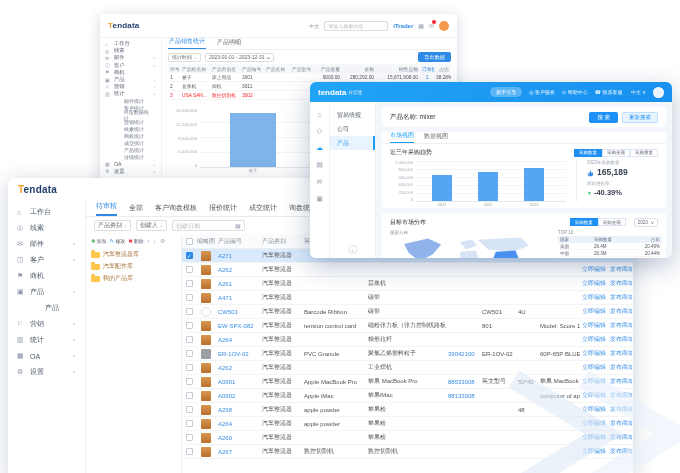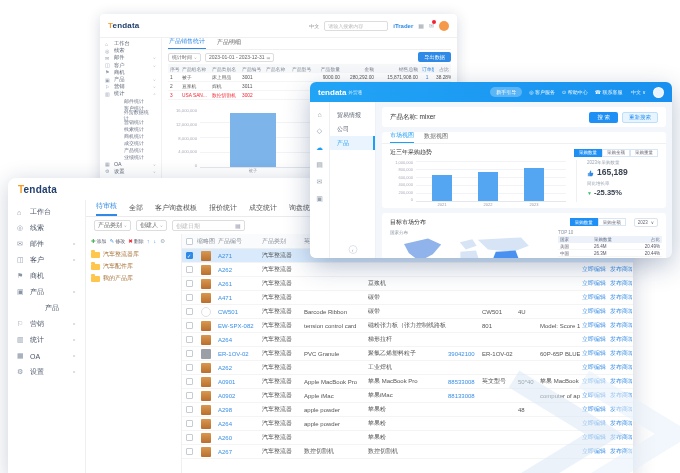--- a/index.html
+++ b/index.html
@@ -948,21 +948,21 @@
                 <div class="stat-label">2023年采购数量</div>
                 <div class="stat-v1">
                   <svg width="7" height="7" viewBox="0 0 16 16">
                       <path fill="#2e8ae6" d="M2 7h2v7H2zM5 14V7l3-6c1 0 2 1 1.6 2.5L9 6h4c1 0 1.6.9 1.3 1.8l-1.5 5C12.6 13.6 12 14 11.2 14H5z"></path>
                     </svg>
                   <b>165,189</b>
                 </div>
                 <div class="stat-label">同比增长率</div>
                 <div class="stat-v2">
                   <span class="down">▼</span>
-                  <b>-25.35%</b>
+                  <b>-40.39%</b>
                 </div>
               </div>
             </div>
           </div>
         </div>
         <div class="card rw-card3">
           <div class="rw-mkhead">
             <span class="rw-trtitle">目标市场分布</span>
             <span class="toggles">
 

